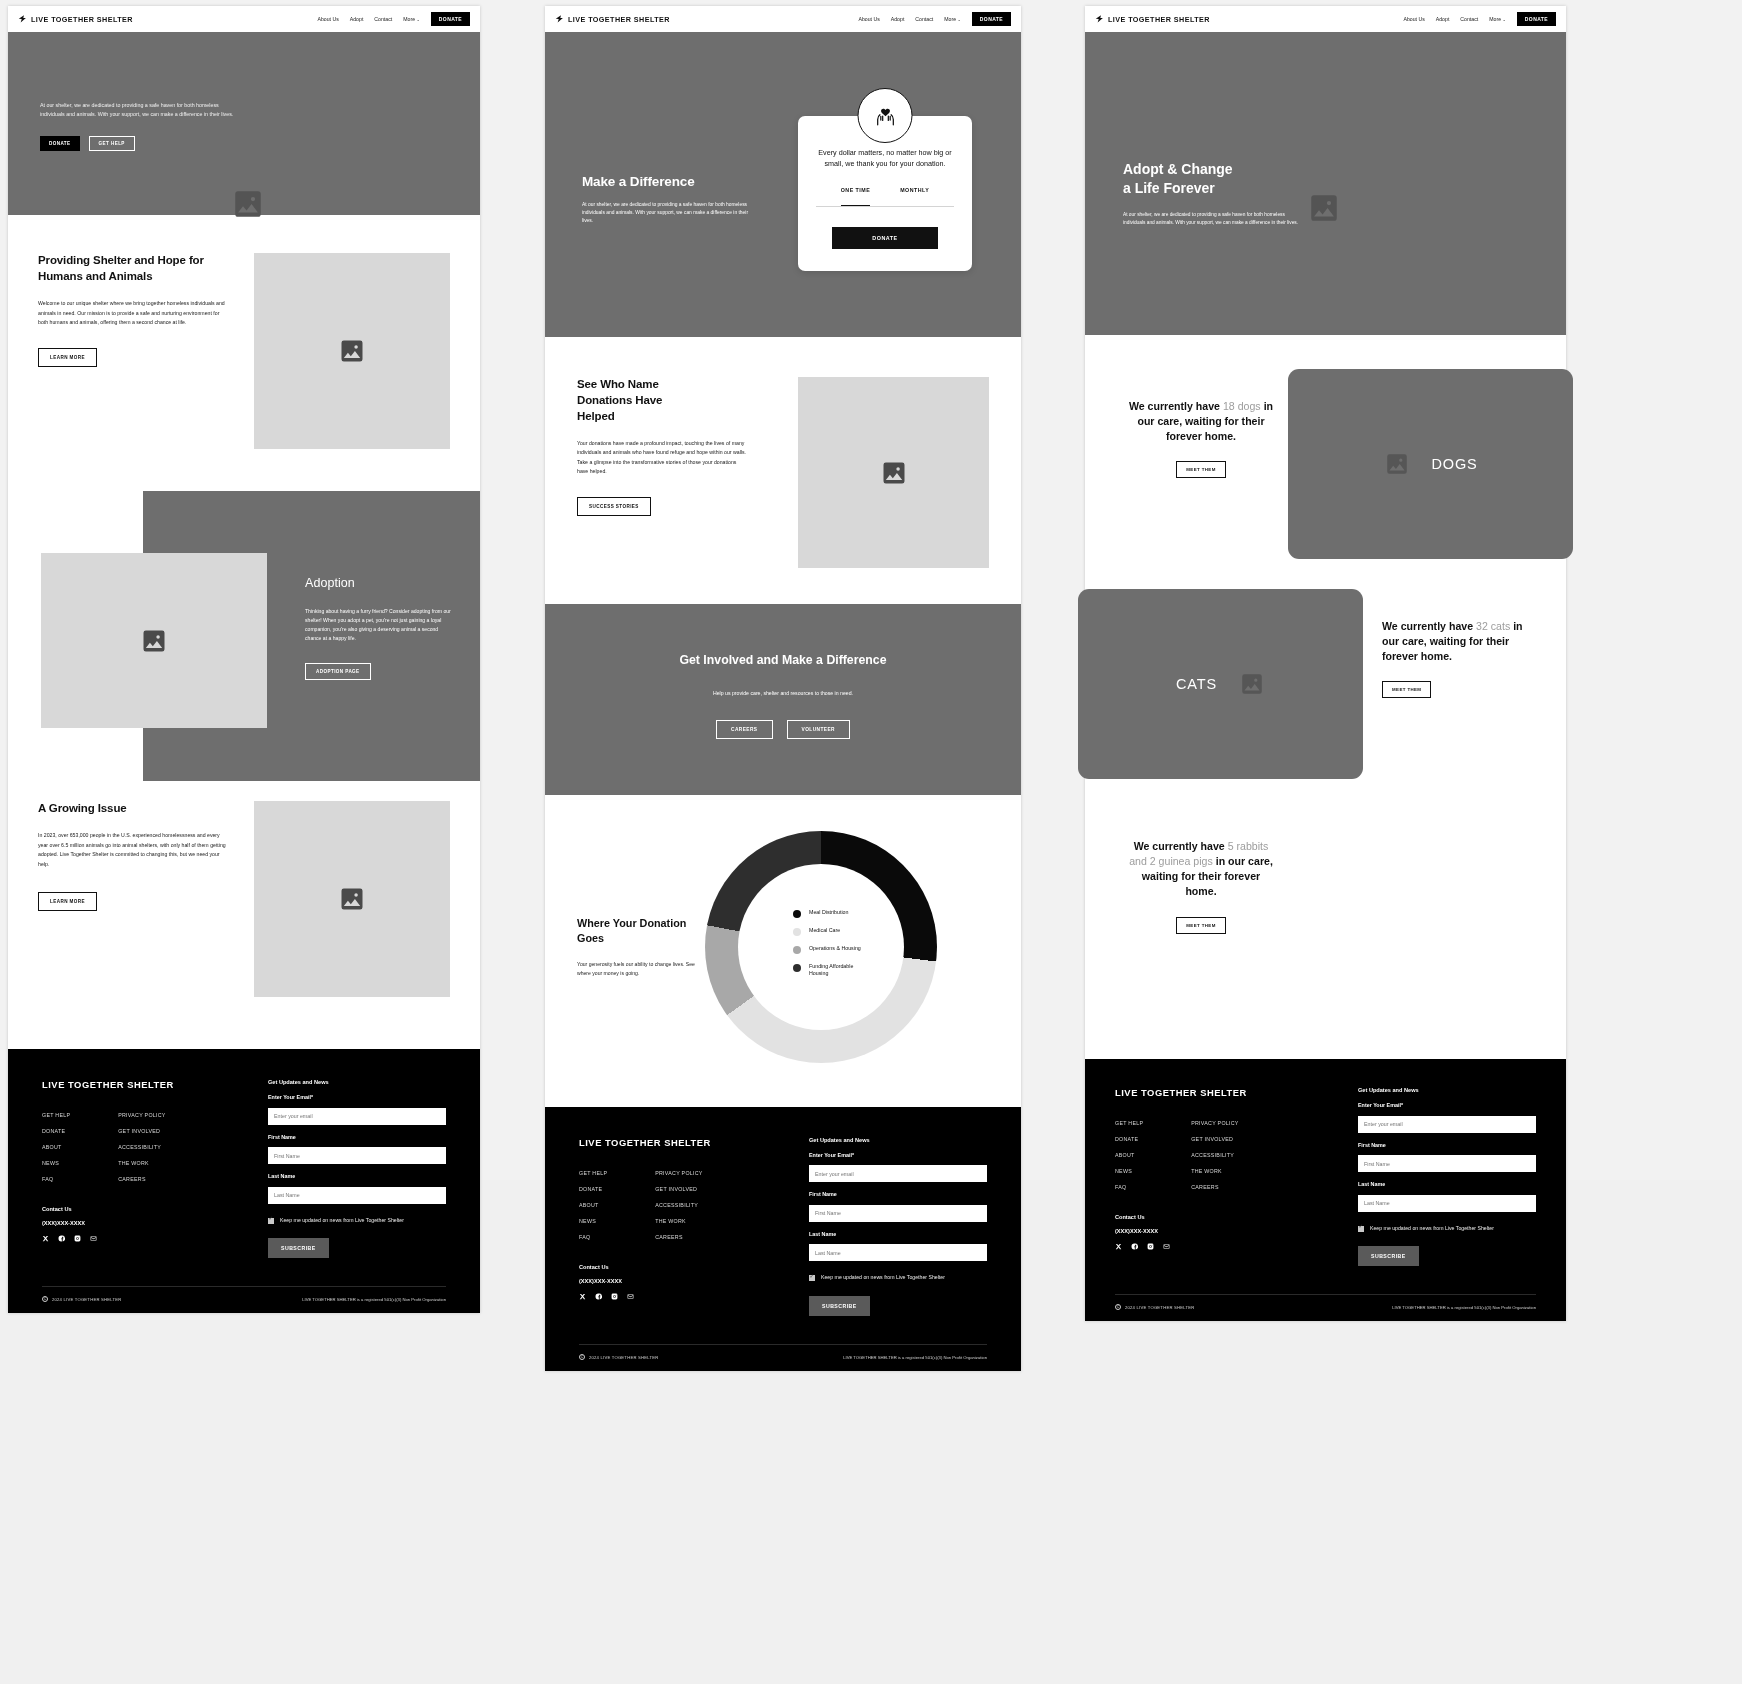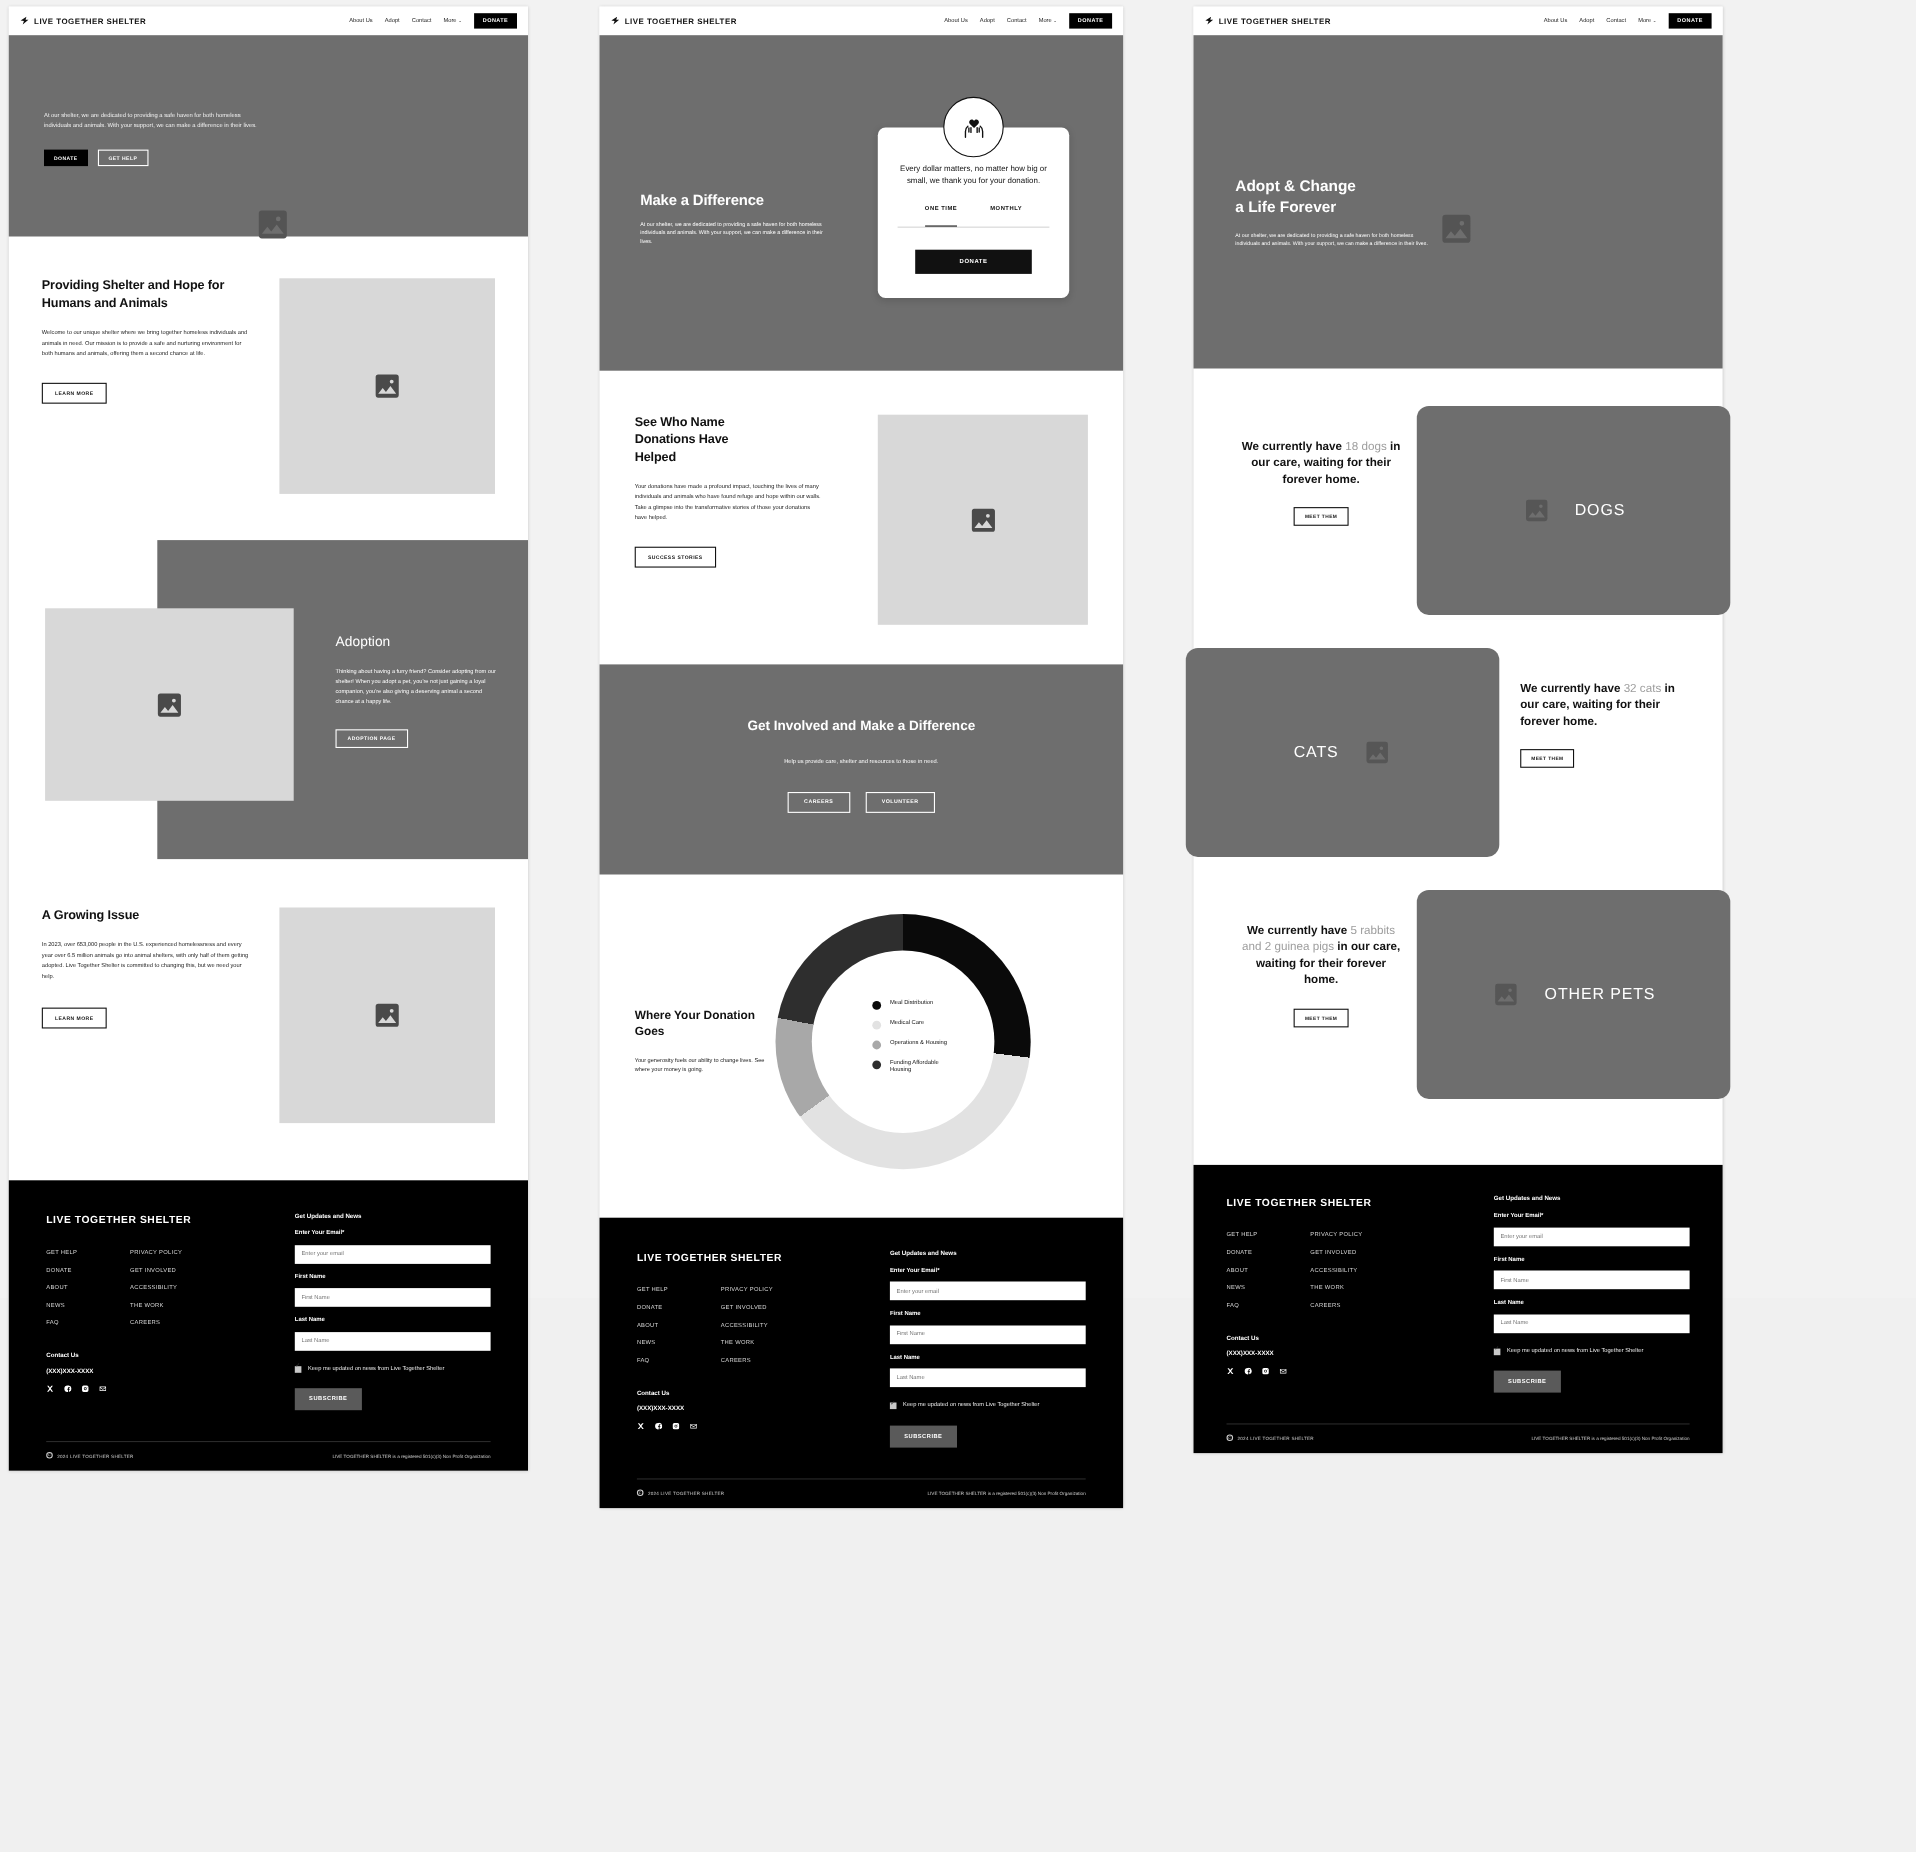--- a/index.html
+++ b/index.html
@@ -224,21 +224,21 @@
             <path d="M21 19V5a2 2 0 0 0-2-2H5a2 2 0 0 0-2 2v14a2 2 0 0 0 2 2h14a2 2 0 0 0 2-2zM8.5 13.5l2.5 3 3.5-4.5 4.5 6H5l3.5-4.5zM17 8.5a1.5 1.5 0 1 1-3 0 1.5 1.5 0 0 1 3 0z"></path>
           </svg>
       </div>
       <div class="adopt-txt">
         <h3>Adoption</h3>
         <p>Thinking about having a furry friend? Consider adopting from our shelter! When you adopt a pet, you're not just gaining a loyal companion, you're also giving a deserving animal a second chance at a happy life.</p>
         <span class="btn-ghost">ADOPTION PAGE</span>
       </div>
     </div>
 
-    <div class="sec split" style="padding:44px 30px 52px;">
+    <div class="sec split" style="padding:20px 30px 52px;">
       <div class="col-txt">
         <h2>A Growing Issue</h2>
         <p class="body">In 2023, over 653,000 people in the U.S. experienced homelessness and every year over 6.5 million animals go into animal shelters, with only half of them getting adopted. Live Together Shelter is committed to changing this, but we need your help.</p>
         <span class="btn-dark-outline" style="margin-top:22px;">LEARN MORE</span>
       </div>
       <div class="ph" style="width:196px;height:196px;flex:0 0 196px;">
         <svg viewBox="0 0 24 24">
             <path d="M21 19V5a2 2 0 0 0-2-2H5a2 2 0 0 0-2 2v14a2 2 0 0 0 2 2h14a2 2 0 0 0 2-2zM8.5 13.5l2.5 3 3.5-4.5 4.5 6H5l3.5-4.5zM17 8.5a1.5 1.5 0 1 1-3 0 1.5 1.5 0 0 1 3 0z"></path>
           </svg>
       </div>
@@ -535,28 +535,20 @@
         </div>
         <div class="pet-txt">
           <h3><span>We currently have</span>
             <span class="count">32 cats</span>
             <span>in our care, waiting for their forever home.</span></h3>
           <span class="btn-dark-outline">MEET THEM</span>
         </div>
       </div>
 
       <div class="pet-row row-right">
-        <div class="pet-card">
-          <div class="ph dark sm" style="background:transparent;">
-            <svg viewBox="0 0 24 24" style="fill:#565656;width:26px;height:26px;">
-                <path d="M21 19V5a2 2 0 0 0-2-2H5a2 2 0 0 0-2 2v14a2 2 0 0 0 2 2h14a2 2 0 0 0 2-2zM8.5 13.5l2.5 3 3.5-4.5 4.5 6H5l3.5-4.5zM17 8.5a1.5 1.5 0 1 1-3 0 1.5 1.5 0 0 1 3 0z"></path>
-              </svg>
-          </div>
-          <div class="title" style="text-align:center;line-height:1.25;">OTHER PETS</div>
-        </div>
         <div class="pet-txt">
           <h3><span>We currently have</span>
             <span class="count">5 rabbits and 2 guinea pigs</span>
             <span>in our care, waiting for their forever home.</span></h3>
           <span class="btn-dark-outline">MEET THEM</span>
         </div>
       </div>
     </div>
 
     <div class="footer" style="padding:28px 30px 0;">

